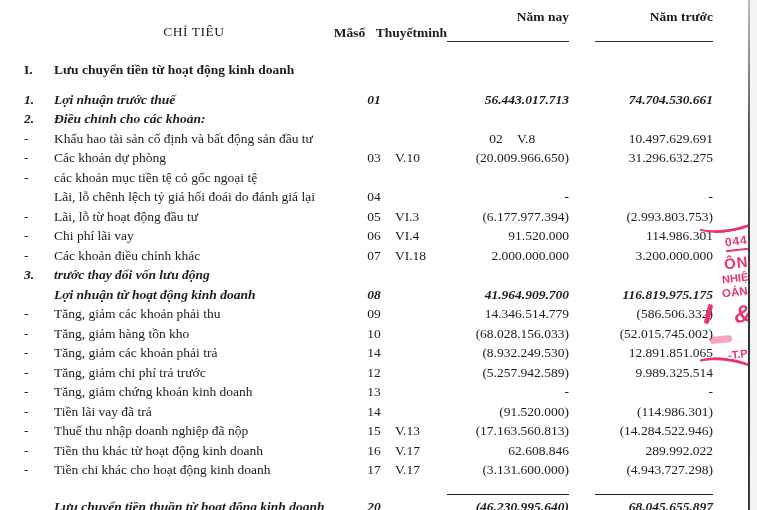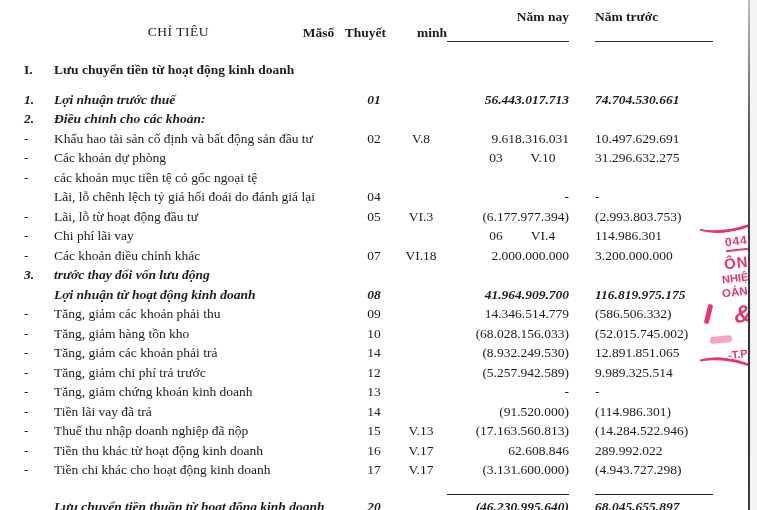--- a/index.html
+++ b/index.html
@@ -15,24 +15,24 @@
     padding-top:8px;
   }
 
   
   .row { display:flex; align-items:baseline; line-height:19.5px; }
   .row.two-line { align-items:flex-end; }
   .row.two-line .c1 { align-self:flex-start; }
   .c1 { flex:0 0 30px; margin-left:24px; }
   .c2 { flex:1 1 auto; min-width:0; }
   .c3 { flex:0 0 42px; text-align:center; }
-  .c4 { flex:0 0 52px; text-align:center;gap:31px; }
+  .c4 { flex:0 0 52px; text-align:left; }
   .c5 { flex:0 0 122px; text-align:right; }
   .cgap { flex:0 0 26px; }
-  .c7 { flex:0 0 118px; }
+  .c7 { flex:0 0 118px; text-align:right; }
   .rmargin { flex:0 0 44px; }
 
   .bi { font-weight:bold; font-style:italic; }
 
   
   .hdr { display:flex; align-items:flex-end; margin-bottom:18px; }
   .hdr .cell-2line { display:flex; flex-direction:row; align-items:center; font-weight:bold; line-height:18px; }
   .hdr .title-cell { text-align:center; font-weight:normal; letter-spacing:.5px; align-self:flex-end; padding-bottom:2px; }
   .hdr .num-col { font-weight:bold; border-bottom:1.5px solid #2e2e2e; padding-bottom:15px; line-height:18px; }
 
@@ -121,31 +121,31 @@
     <div class="cgap"></div>
     <div class="c7"></div>
     <div class="rmargin"></div>
   </div>
 
   <div class="row">
     <div class="c1">-</div>
     <div class="c2">Khấu hao tài sản cố định và bất động sản đầu tư</div>
     <div class="c3">02</div>
     <div class="c4">V.8</div>
-    <div class="c5">9.618.316.031</div>
     <div class="cgap"></div>
     <div class="c7">10.497.629.691</div>
     <div class="rmargin"></div>
   </div>
 
   <div class="row">
     <div class="c1">-</div>
     <div class="c2">Các khoản dự phòng</div>
     <div class="c3">03</div>
     <div class="c4">V.10</div>
+    <div class="c5">(20.009.966.650)</div>
     <div class="cgap"></div>
     <div class="c7">31.296.632.275</div>
     <div class="rmargin"></div>
   </div>
 
   <div class="row two-line">
     <div class="c1">-</div>
     <div class="c2">
       <div>các khoản mục tiền tệ có gốc ngoại tệ</div>
       <div>Lãi, lỗ chênh lệch tỷ giá hối đoái do đánh giá lại</div>
@@ -167,20 +167,21 @@
     <div class="cgap"></div>
     <div class="c7">(2.993.803.753)</div>
     <div class="rmargin"></div>
   </div>
 
   <div class="row">
     <div class="c1">-</div>
     <div class="c2">Chi phí lãi vay</div>
     <div class="c3">06</div>
     <div class="c4">VI.4</div>
+    <div class="c5">91.520.000</div>
     <div class="cgap"></div>
     <div class="c7">114.986.301</div>
     <div class="rmargin"></div>
   </div>
 
   <div class="row">
     <div class="c1">-</div>
     <div class="c2">Các khoản điều chỉnh khác</div>
     <div class="c3">07</div>
     <div class="c4">VI.18</div>

